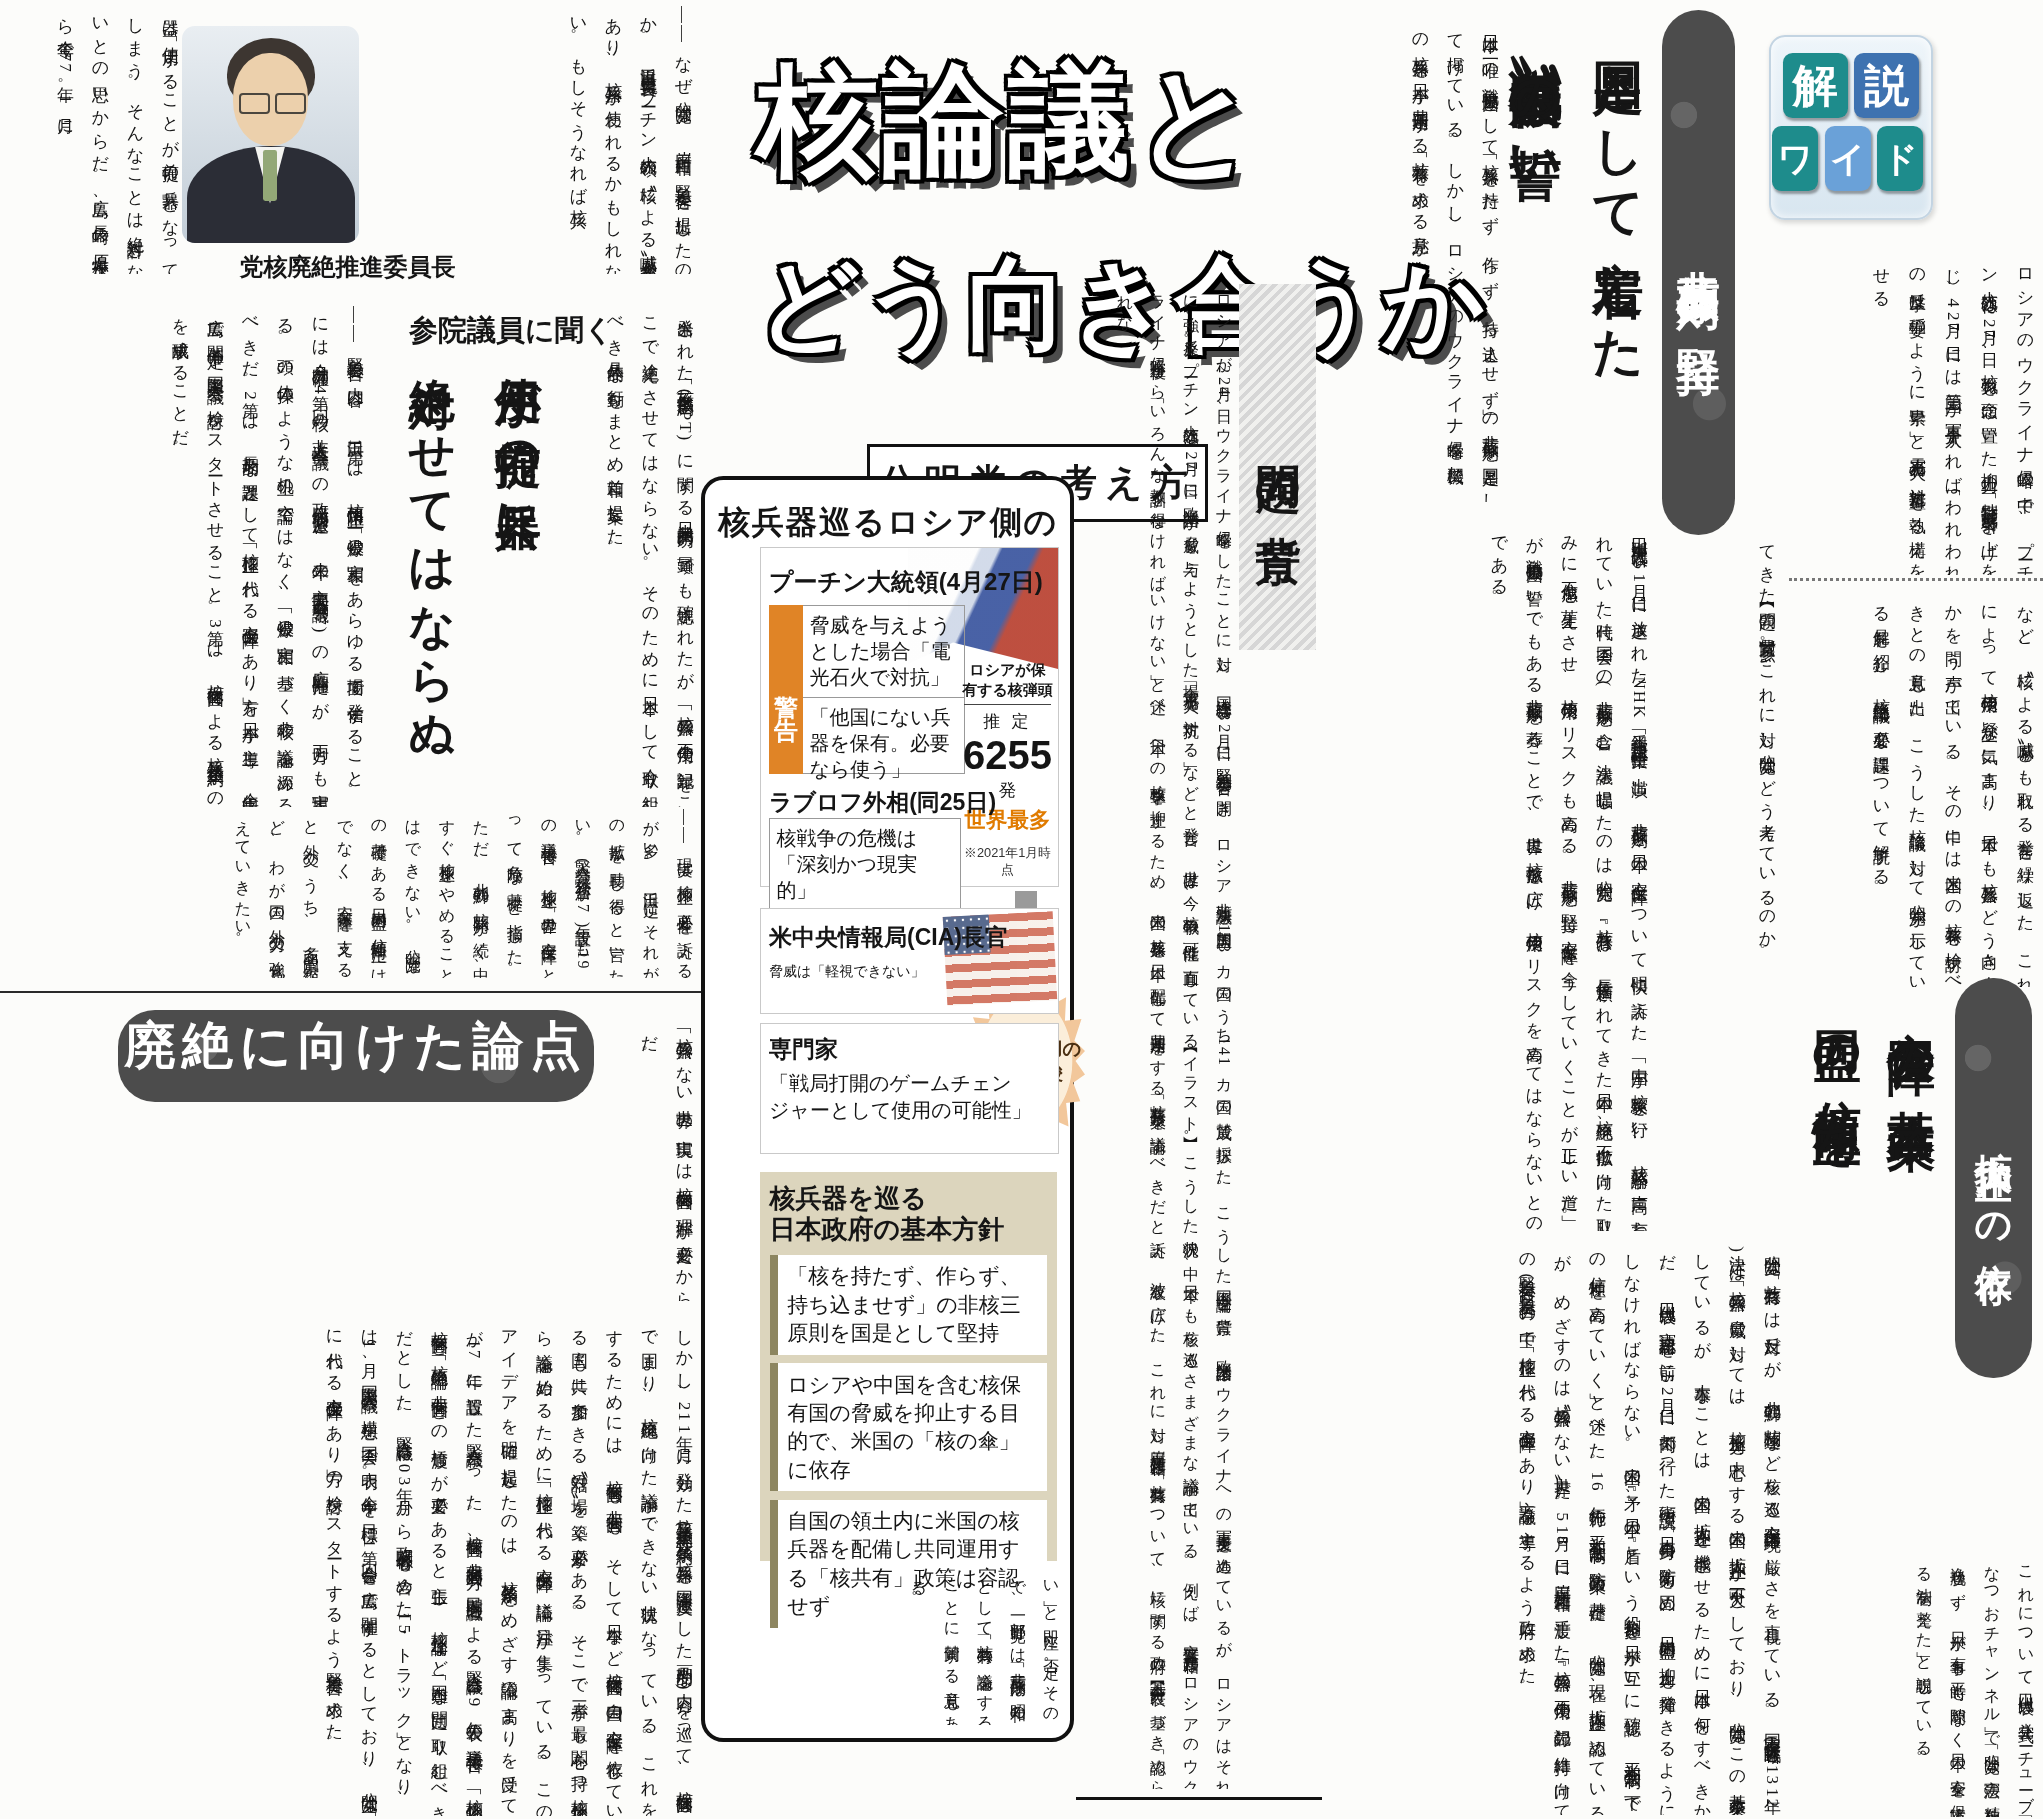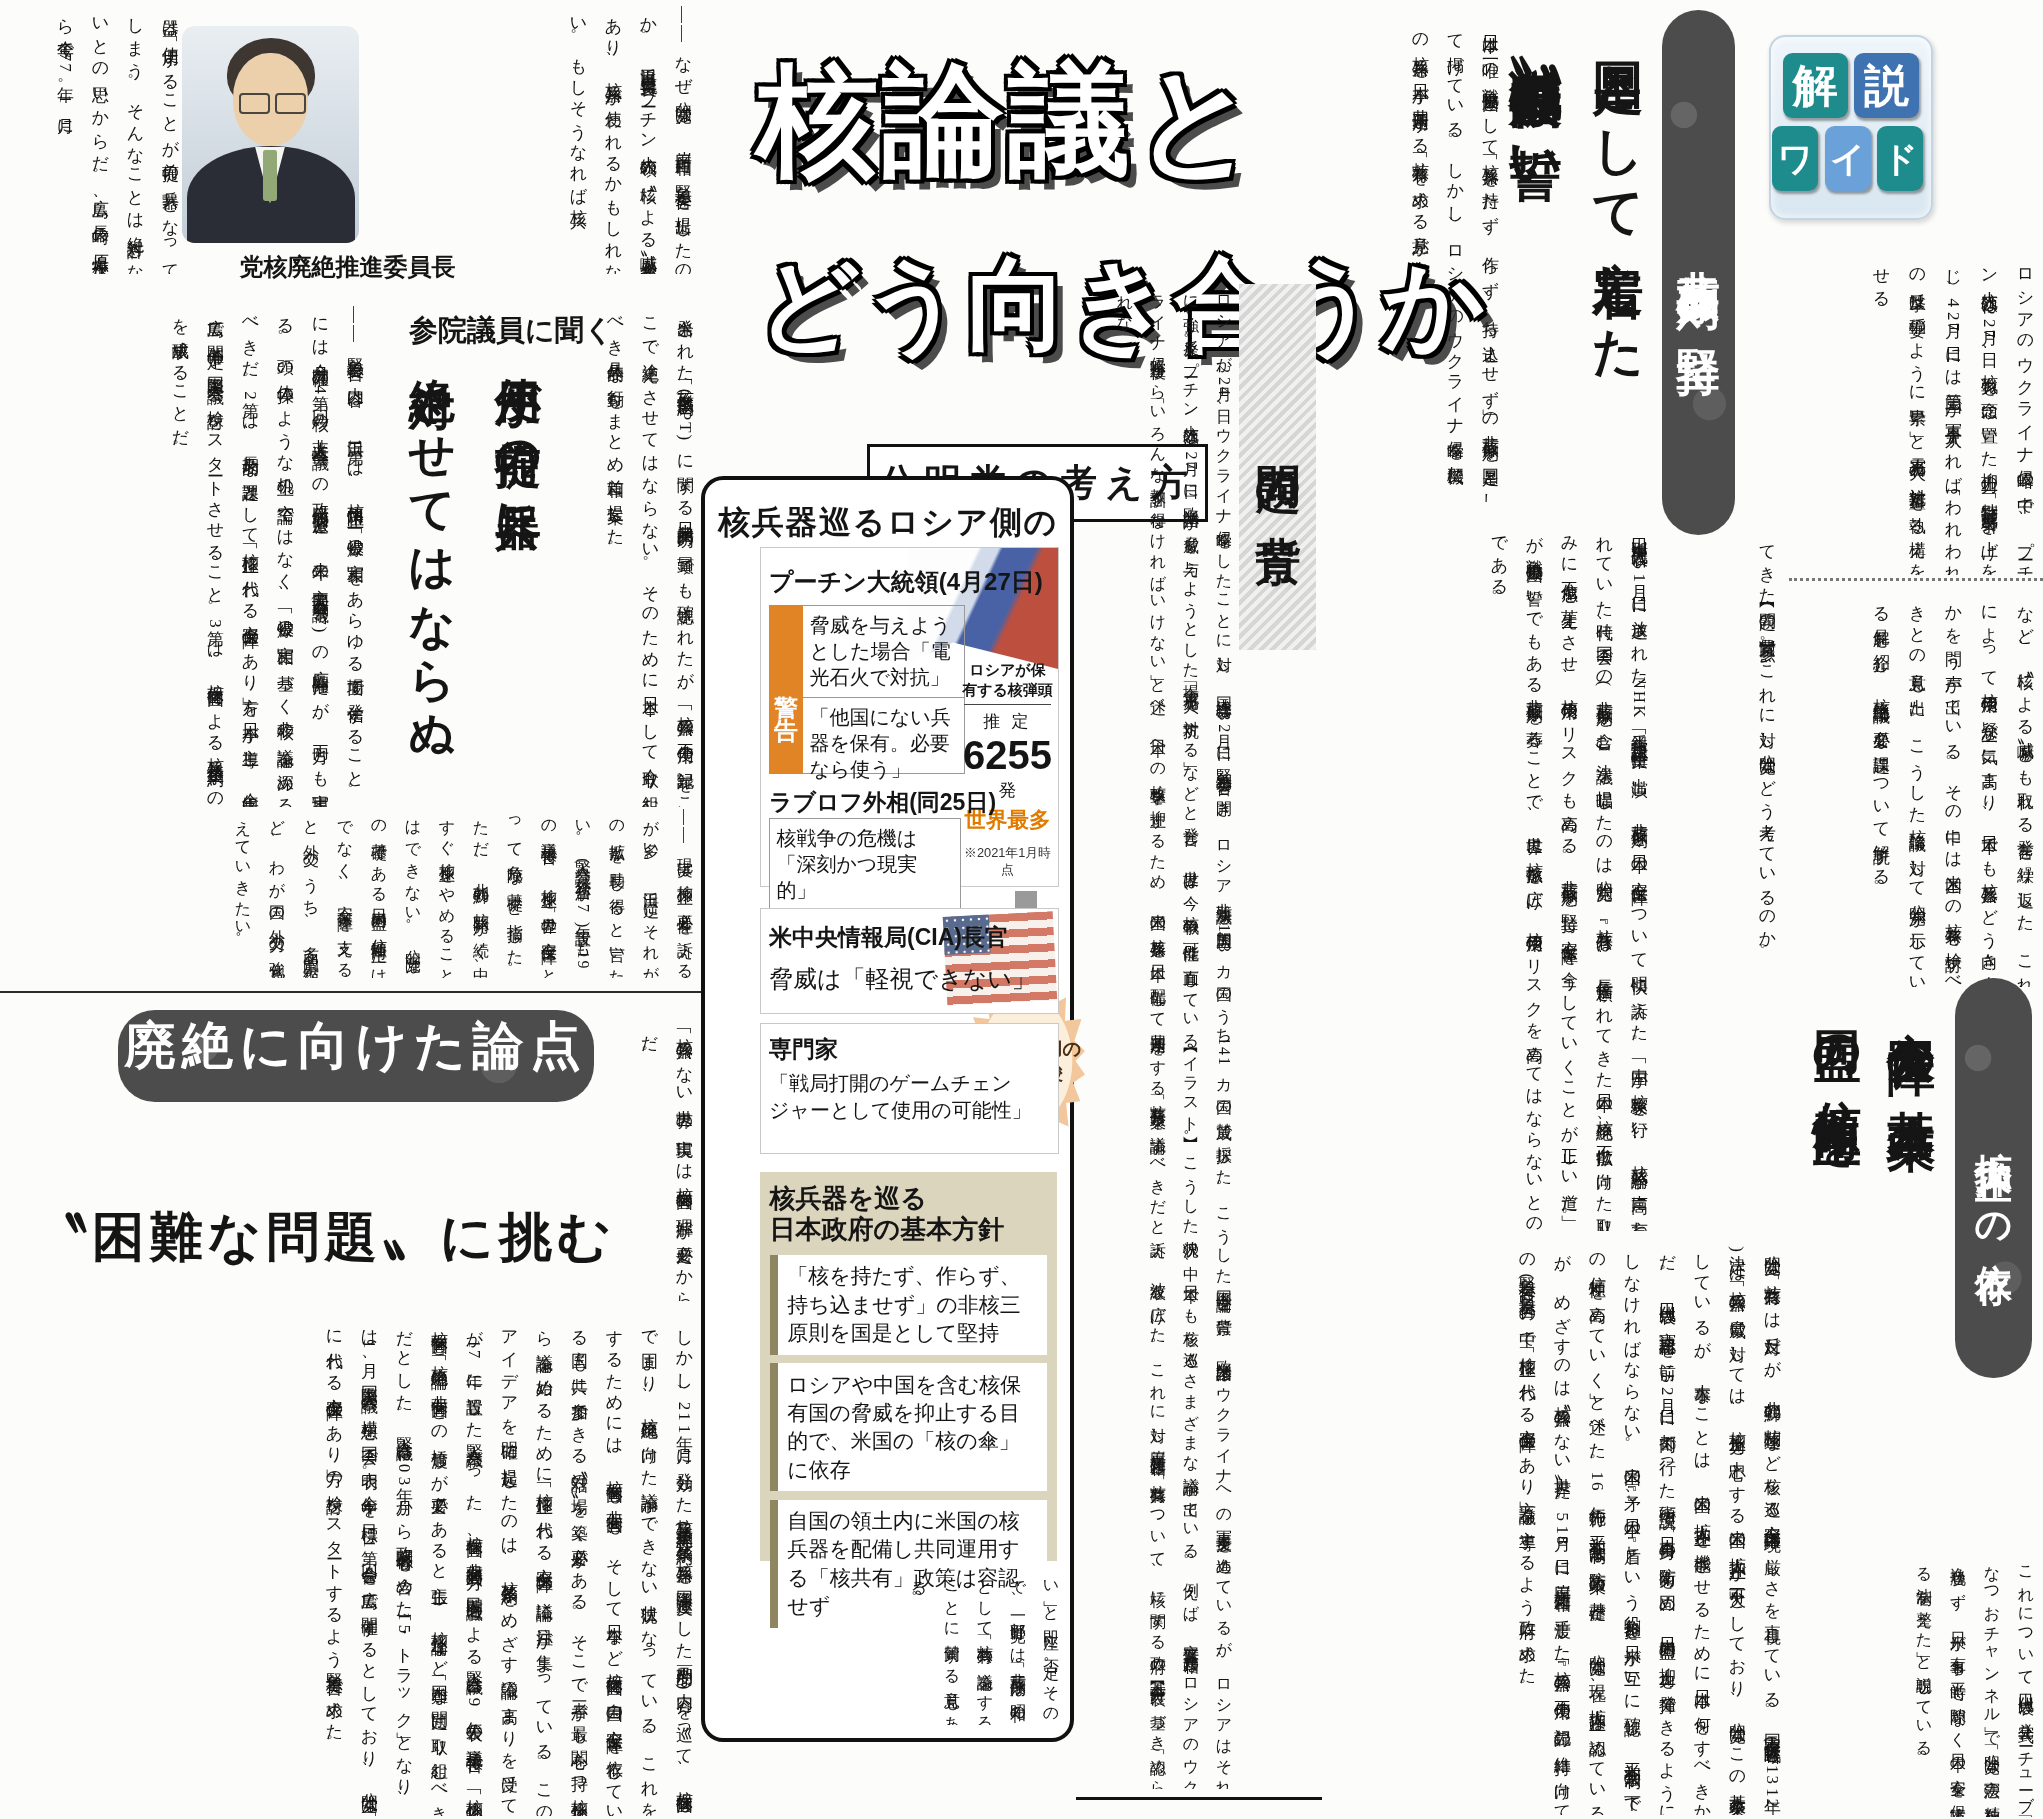--- a/index.html
+++ b/index.html
@@ -110,21 +110,21 @@
     <div class="gothic" style="font-size:18.4px;font-weight:900;color:#4a2f12;">考え示唆</div>
   </div>
 
   <div class="abs" style="left:760px;top:908px;width:297px;height:104px;border:1.6px solid #c9c9c9;background:#fff;overflow:hidden;">
     <div style="position:absolute;right:3.2px;top:4.8px;width:110px;height:89px;opacity:.9;transform:rotate(-3deg);
                 background:repeating-linear-gradient(180deg,#cf6a55 0 8px,#f7efe9 8px 16px);">
       <div style="position:absolute;left:0;top:0;width:46px;height:38px;background:#475a82;
                   background-image:radial-gradient(#fff 1.3px,transparent 1.6px);background-size:8px 8px;"></div>
     </div>
     <div class="info-label" style="position:absolute;left:8px;top:12.8px;font-size:23px;">米中央情報局(CIA)長官</div>
-    <div class="gothic" style="position:absolute;left:8px;top:54px;font-size:24px;">脅威は「軽視できない」</div>
+    <div class="gothic" style="position:absolute;left:8px;top:54px;font-size:14px;">脅威は「軽視できない」</div>
   </div>
 
   <div class="abs" style="left:760px;top:1023px;width:297px;height:129px;border:1.6px solid #c9c9c9;background:#fff;">
     <div class="info-label" style="position:absolute;left:8px;top:9.6px;font-size:23px;">専門家</div>
     <div class="gothic" style="position:absolute;left:8px;top:46px;width:263px;font-size:20px;line-height:1.35;">「戦局打開のゲームチェンジャーとして使用の可能性」</div>
   </div>
 
   <div class="abs" style="left:760px;top:1172px;width:297px;height:389px;background:#dcd5bd;padding:11.2px 9.6px;box-sizing:border-box;">
     <div class="gothic" style="font-size:26px;font-weight:900;line-height:1.2;">核兵器を巡る</div>
     <div class="gothic" style="font-size:26px;font-weight:900;line-height:1.2;margin-bottom:9.6px;">日本政府の基本方針</div>
@@ -158,21 +158,20 @@
     <div class="serifbold vline" style="font-size:46px;line-height:86px;letter-spacing:3.2px;">絶対させてはならぬ</div>
   </div>
 
   <div class="abs v body-v" style="left:563px;top:306px;width:140px;height:501px;">発出された「核不拡散条約(NPT)に関する日米共同声明」の冒頭でも確認されたが、「核兵器の不使用の記録」をここで途絶えさせてはならない。そのために日本として今取り組むべき具体的な行動をまとめ首相に提案した。</div>
   <div class="abs v body-v" style="left:0px;top:306px;width:373px;height:501px;">――緊急提言の内容は。 浜田 第1は、核使用阻止へ「被爆の実相」をあらゆる場面で発信すること。具体的には今月開催の第4回「核の非人道性会議」への政府代表団派遣と、来年の主要国首脳会議(G7)の広島開催だが、両方とも実現する。頭の体操のような机上の空論ではなく、「被爆の実相」に基づく非核の議論を深めるべきだ。第2は、長期的な課題として「核抑止に代わる安全保障のあり方」を日本が主導し、今年中に広島で開催予定の国際賢人会議で検討をスタートさせること。第3は、核保有国による核兵器禁止条約への理解を醸成することだ。</div>
   <div class="abs v body-v" style="left:0px;top:809px;width:702px;height:169px;line-height:34px;font-size:16px;">――現実は核抑止の必要性を訴える議論が多い。 浜田 逆にそれが核の拡散を助長し得ると言いたい。賢人会議(外務省が17年設置)も19年公表の議長報告で、核抑止を「世界の安全保障にとって危険な基礎」と指摘した。ただ、北朝鮮の核開発が続く中、今すぐ核抑止をやめることはできない。公明党は核抑止の基礎である日米同盟の信頼性向上だけでなく、安全保障を支える防衛と外交のうち、多面的軍縮など、わが国の外交力の強化も訴えていきたい。</div>
 
   <div class="abs" style="left:0px;top:991px;width:701px;height:2.4px;background:#2a2a2a;"></div>
 
   <div class="abs kicker-h gothic" style="left:118px;top:1010px;width:476px;height:92px;font-size:51px;line-height:72px;letter-spacing:6.4px;">廃絶に向けた論点</div>
-  <div class="abs serifbold" style="left:34px;top:1202px;font-size:53px;letter-spacing:4.8px;">〝困難な問題〟に挑む</div>
   <div class="abs v body-v" style="left:597px;top:1023px;width:105px;height:278px;">「核兵器のない世界」の実現には核保有国の理解が必要だからだ。</div>
   <div class="abs v body-v" style="left:0px;top:1318px;width:702px;height:498px;">しかし、21年1月に発効した核兵器禁止条約(核禁条約=核兵器を国際法違反とした画期的な内容)を巡って、核保有国は条約反対で固まり、核廃絶に向けた議論ができない状況になっている。これを打開するためには、核保有国も非保有国も、そして日本など核保有国に自国の安全保障を依存している国々も共に参加できる〝対話の場〟を築く必要がある。そこで三者が最も関心を持つ核抑止論から議論を始めるために「核抑止に代わる安全保障」の議論に注目が集まっている。このアイデアを明確に提起したのは、核禁条約をめざす議論の高まりを受けて外務省が17年に設置した賢人会議だった。核保有国、非保有国双方の民間有識者による賢人会議は19年公表の議長報告で、「核抑止論の核保有国」と「核廃絶論の非保有国」との橋渡しが必要であると主張し、核抑止論など「困難な問題」に取り組むべきだとした。賢人会議は20年3月から政府関係者も含めた「1・5トラック」となり、岸田首相は1月、国際賢人会議の構想を国会で表明。今年中を目標に第1回会合を広島で開催するとしており、公明党は「核抑止に代わる安全保障のあり方」の検討をスタートするよう緊急提言で求めた。</div>
 
   <div class="abs v kicker-v" style="left:1955px;top:978px;width:77px;height:389px;font-size:37px;line-height:77px;letter-spacing:4.8px;padding-top:11.2px;">拡大抑止への依存</div>
   <div class="abs v vline serifbold" style="left:1879px;top:993px;height:543px;font-size:48px;letter-spacing:4.8px;">安全保障の基本政策</div>
   <div class="abs v vline serifbold" style="left:1805px;top:993px;height:543px;font-size:48px;letter-spacing:4.8px;">同盟の信頼性向上を</div>
   <div class="abs v body-v" style="left:1322px;top:1242px;width:468px;height:573px;">公明党は「核共有」には反対だが、北朝鮮の核関連など核を巡る安全保障環境の厳しさを直視している。国家安全保障戦略(2013年12月閣議決定)は「核兵器の脅威に対しては、核抑止力を中心とする米国の拡大抑止が不可欠」としており、公明党はこの基本政策を支持しているが、大事なことは、米国の拡大抑止を機能させるために日本は何をすべきかだ。 山口代表は憲法記念日を前に5月2日に都内で行った街頭演説で「日本自身の防衛力を固め、日米同盟の抑止力を発揮できるようにしなければならない。米国の『矛』、日本の『盾』という役割分担を日米が互いに確認し、平和安全法制の下で日米同盟の信頼性を高めていく」と述べた。16年施行の平和安全法制は防衛政策の基礎だ。 公明党は現在、拡大抑止は認めているが、めざすのは〝核兵器のない世界〟だ。5月18日に岸田文雄首相に手渡した「『核兵器の不使用の記録』の維持に向けての緊急提言」(緊急提言)の中で「核抑止に代わる安全保障のあり方」論議を主導するよう政府に求めた。</div>
   <div class="abs v body-v" style="left:1792px;top:1555px;width:251px;height:262px;line-height:34px;font-size:16px;">これについて山口代表は党公式ユーチューブ番組「山口なつおチャンネル」で「公明党は憲法の精神を逸脱せず、日米が有事も平時も隙間なく日本の安全を保障する法制を整えた」と説明している。</div>
 
 </div>

